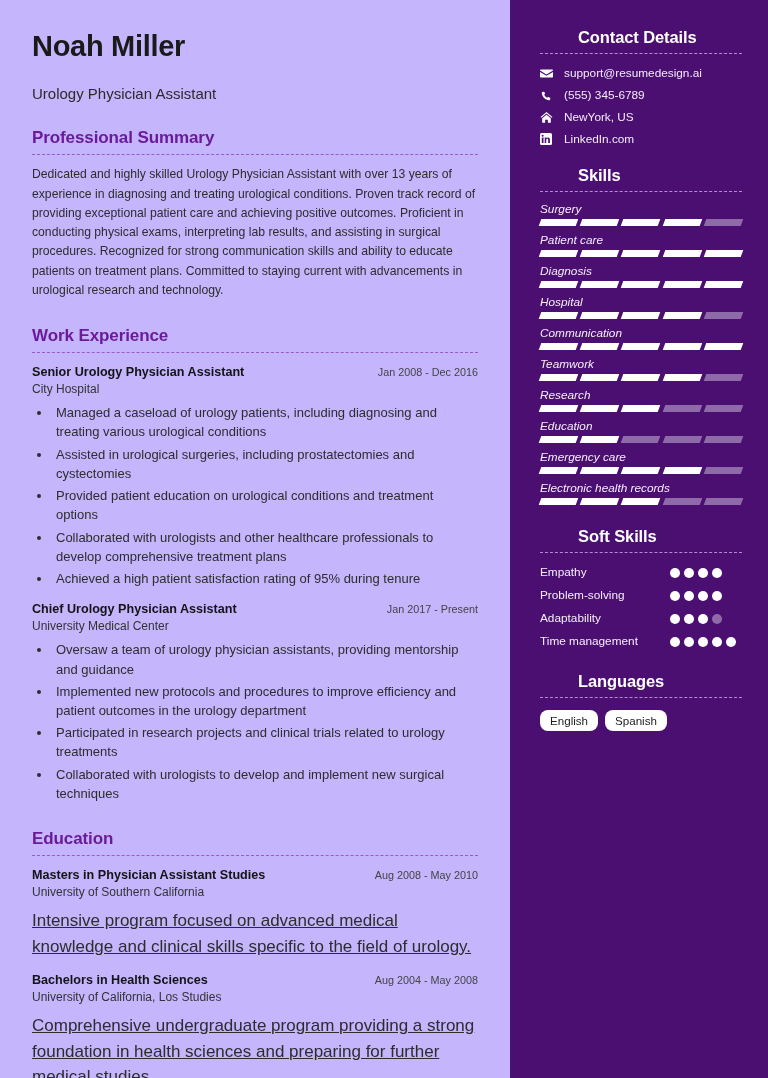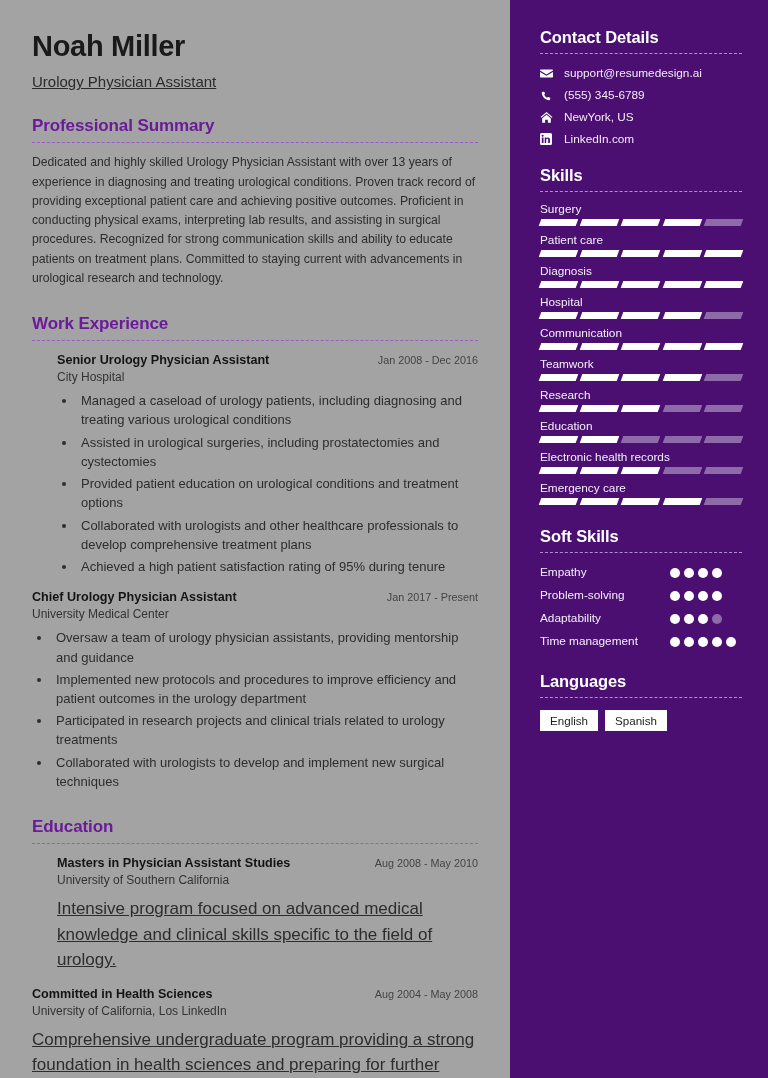--- a/index.html
+++ b/index.html
@@ -17,37 +17,36 @@
     height: 1078px;
     display: flex;
     background: #ffffff;
     overflow: hidden;
   }
 
   
   .main {
     width: 510px;
     padding: 30px 32px 0 32px;
-    background: #a3a3a3;
+    background: #c4b5fd;
   }
 
   .name {
     font-size: 29px;
     font-weight: bold;
     color: #1a1a1a;
     letter-spacing: -0.3px;
     line-height: 1.15;
   }
 
   .job-title {
     font-size: 15px;
     color: #2b2b2b;
-    margin-top: 10px;
+    margin-top: 22px;
     font-weight: normal;
-    text-decoration: underline;
   }
 
   .section { margin-top: 26px; }
 
   .section-heading {
     font-size: 17px;
     font-weight: bold;
     color: #6B1A9A;
     letter-spacing: -0.1px;
   }
@@ -61,21 +60,21 @@
   .summary-text {
     margin-top: 10px;
     font-size: 12.2px;
     line-height: 1.58;
     color: #2d2d2d;
     text-align: left;
   }
 
   
   .entry { margin-top: 14px; }
-  .entry:first-of-type { margin-top: 12px; margin-left: 25px; }
+  .entry:first-of-type { margin-top: 12px; }
 
   .entry-head {
     display: flex;
     align-items: baseline;
     justify-content: space-between;
   }
 
   .entry-title {
     font-size: 12.6px;
     font-weight: bold;
@@ -125,20 +124,21 @@
   }
 
   .side-section { margin-bottom: 22px; }
   .side-section.first { margin-bottom: 20px; }
 
   .side-heading {
     font-size: 16.5px;
     font-weight: bold;
     color: #ffffff;
     letter-spacing: -0.1px;
+    margin-left: 38px;
   }
 
   .side-rule {
     margin-top: 6px;
     border-top: 1.5px dashed #B58CD0;
     height: 0;
   }
 
   
   .contact-list { margin-top: 12px; }
@@ -156,21 +156,21 @@
     color: #ffffff;
   }
   .contact-icon svg { display: block; }
   .contact-text {
     font-size: 11.8px;
     color: #f3eaf8;
     margin-left: 4px;
   }
 
   
-  .skill-list { margin-top: 10px; }
+  .skill-list { margin-top: 10px; font-style: italic; }
   .skill-item { margin-bottom: 7px; }
   .skill-name {
     font-size: 11.8px;
     color: #f5eefa;
     margin-bottom: 3px;
   }
   .skill-bar {
     display: flex;
     gap: 4px;
     height: 7px;
@@ -218,21 +218,21 @@
     margin-top: 12px;
     display: flex;
     flex-wrap: wrap;
     gap: 7px;
   }
   .lang-chip {
     background: #ffffff;
     color: #1d1d1d;
     font-size: 11.6px;
     padding: 4px 10px;
-    border-radius: 0;
+    border-radius: 8px;
     white-space: nowrap;
   }
 </style>
 </head>
 <body>
 
 <div class="page">
 
   <div class="main">
 
@@ -288,24 +288,24 @@
           <div class="entry">
             <div class="entry-head">
               <div class="entry-title">Masters in Physician Assistant Studies</div>
               <div class="entry-date">Aug 2008 - May 2010</div>
             </div>
             <div class="entry-org">University of Southern California</div>
             <p class="entry-desc">Intensive program focused on advanced medical knowledge and clinical skills specific to the field of urology.</p>
           </div>
           <div class="entry">
             <div class="entry-head">
-              <div class="entry-title">Committed in Health Sciences</div>
+              <div class="entry-title">Bachelors in Health Sciences</div>
               <div class="entry-date">Aug 2004 - May 2008</div>
             </div>
-            <div class="entry-org">University of California, Los LinkedIn</div>
+            <div class="entry-org">University of California, Los Studies</div>
             <p class="entry-desc">Comprehensive undergraduate program providing a strong foundation in health sciences and preparing for further medical studies.</p>
           </div>
         </div>
     </div>
 
   </div>
 
   <div class="sidebar">
 
     <div class="side-section first">
@@ -428,36 +428,36 @@
             <div class="skill-name">Education</div>
             <div class="skill-bar">
               <span class="seg on"></span>
               <span class="seg on"></span>
               <span class="seg"></span>
               <span class="seg"></span>
               <span class="seg"></span>
             </div>
           </div>
           <div class="skill-item">
+            <div class="skill-name">Emergency care</div>
+            <div class="skill-bar">
+              <span class="seg on"></span>
+              <span class="seg on"></span>
+              <span class="seg on"></span>
+              <span class="seg on"></span>
+              <span class="seg"></span>
+            </div>
+          </div>
+          <div class="skill-item">
             <div class="skill-name">Electronic health records</div>
             <div class="skill-bar">
               <span class="seg on"></span>
               <span class="seg on"></span>
               <span class="seg on"></span>
               <span class="seg"></span>
-              <span class="seg"></span>
-            </div>
-          </div>
-          <div class="skill-item">
-            <div class="skill-name">Emergency care</div>
-            <div class="skill-bar">
-              <span class="seg on"></span>
-              <span class="seg on"></span>
-              <span class="seg on"></span>
-              <span class="seg on"></span>
               <span class="seg"></span>
             </div>
           </div>
         </div>
     </div>
 
     <div class="side-section">
       <div class="side-heading">Soft Skills</div>
       <div class="side-rule"></div>
       <div class="soft-list" id="soft-container">

